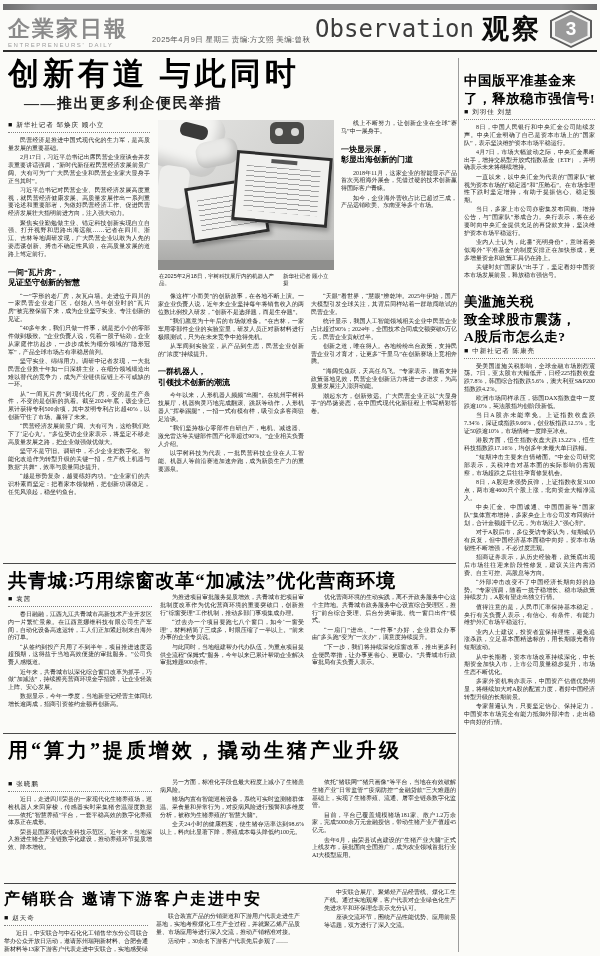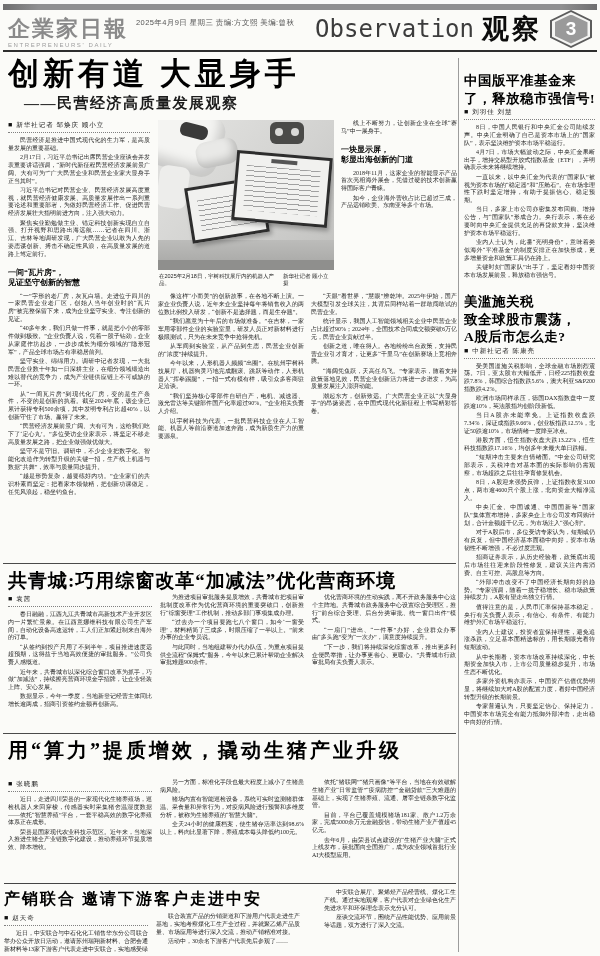--- a/index.html
+++ b/index.html
@@ -3,21 +3,21 @@
 <meta charset="utf-8">
 <style>
   html,body{margin:0;padding:0}
   body{width:600px;height:956px;background:#eef0ee;font-family:"Liberation Serif",serif;color:#1c1c1c}
   .page{position:relative;width:600px;height:956px;background:#fbfbf8;overflow:hidden}
 
   
   .topbar{position:absolute;left:3px;top:4px;right:3px;height:6px;
     background:linear-gradient(90deg,#6e6e6e,#909090 6%,#909090 94%,#6e6e6e)}
   .header{position:absolute;left:8px;top:14px;right:8px;height:34px;display:flex;align-items:flex-end;justify-content:space-between}
-  .mast{display:flex;gap:8px}
+  .mast{display:flex;align-items:flex-end;gap:24px}
   .mast-cn{font-size:22px;font-weight:bold;color:#8a8a8a;letter-spacing:2px;line-height:1;font-family:"Liberation Serif",serif}
   .mast-en{font-size:6px;color:#9d9d9d;letter-spacing:1.6px;font-family:"Liberation Sans",sans-serif;margin-top:2px}
   .dateline{font-size:7.5px;color:#555;font-family:"Liberation Sans",sans-serif;margin-bottom:3px;letter-spacing:.4px}
   .section{display:flex;align-items:center;gap:8px}
   .obs-en{font-size:24px;color:#3c3c3c;font-family:"DejaVu Sans Mono",monospace;letter-spacing:0}
   .obs-cn{font-size:27px;font-weight:900;color:#0c0c0c;font-family:Liberation Mono, monospace;letter-spacing:3px}
   .hex-outer{width:42px;height:38px;clip-path:polygon(50% 0,100% 27%,100% 73%,50% 100%,0 73%,0 27%);
     background:#5c5c5c;display:flex;align-items:center;justify-content:center}
   .hex-mid{width:38px;height:34px;clip-path:polygon(50% 0,100% 27%,100% 73%,50% 100%,0 73%,0 27%);
     background:#f5f5f3;display:flex;align-items:center;justify-content:center}
@@ -121,22 +121,22 @@
           <span class="hex-in">
               <span>3</span>
             </span>
         </span>
       </span>
     </div>
   </div>
   <div class="header-rule"></div>
 
   <div class="main-art">
-    <div class="ma-hl">创新有道 大显身手</div>
-    <div class="ma-dek">——民营经济高质量发展观察</div>
+    <div class="ma-hl">创新有道 与此同时</div>
+    <div class="ma-dek">——推出更多利企便民举措</div>
     <div class="ma-body">
       <div class="col c1">
         <div class="byline">
           <span class="sq">■</span>
           <span class="bl-txt">新华社记者 邹焕庆 顾小立</span>
         </div>
         <div>
             <p>民营经济是推进中国式现代化的生力军，是高质量发展的重要基础。</p>
             <p>2月17日，习近平总书记出席民营企业座谈会并发表重要讲话强调，“新时代新征程民营经济发展前景广阔、大有可为”“广大民营企业和民营企业家大显身手正当其时”。</p>
             <p>习近平总书记对民营企业、民营经济发展高度重视，就民营经济健康发展、高质量发展作出一系列重要论述和重要部署，为做好民营经济工作、促进民营经济发展壮大指明前进方向，注入强大动力。</p>
@@ -193,20 +193,22 @@
               </div>
           </div>
         </div>
         <div class="two">
           <div class="col c2">
             <div>
                 <p>像这样“小而美”的创新故事，在各地不断上演。一家企业负责人说，近年来企业坚持每年将销售收入的两位数比例投入研发，“创新不是选择题，而是生存题”。</p>
                 <p>“我们愿意为十年后的市场做准备。”在吉林，一家车用零部件企业的实验室里，研发人员正对新材料进行极限测试，只为在未来竞争中抢得先机。</p>
                 <p>从车间到实验室，从产品到生态，民营企业创新的“浓度”持续提升。</p>
               </div>
+            <div class="subhd">一群机器人，
+引领技术创新的潮流</div>
             <div>
                 <p>今年以来，人形机器人频频“出圈”。在杭州宇树科技展厅，机器狗灵巧地完成翻滚、跳跃等动作，人形机器人“挥拳踢腿”，一招一式有模有样，吸引众多客商驻足洽谈。</p>
                 <p>“我们坚持核心零部件自研自产，电机、减速器、激光雷达等关键部件国产化率超过90%。”企业相关负责人介绍。</p>
                 <p>以宇树科技为代表，一批民营科技企业在人工智能、机器人等前沿赛道加速奔跑，成为新质生产力的重要源泉。</p>
               </div>
           </div>
           <div class="col c3">
             <div>
                 <p>“天眼”看世界，“慧眼”辨乾坤。2025年伊始，国产大模型引发全球关注，其背后同样站着一群敢闯敢试的民营企业。</p>
                 <p>统计显示，我国人工智能领域相关企业中民营企业占比超过90%；2024年，全国技术合同成交额突破6万亿元，民营企业贡献过半。</p>

